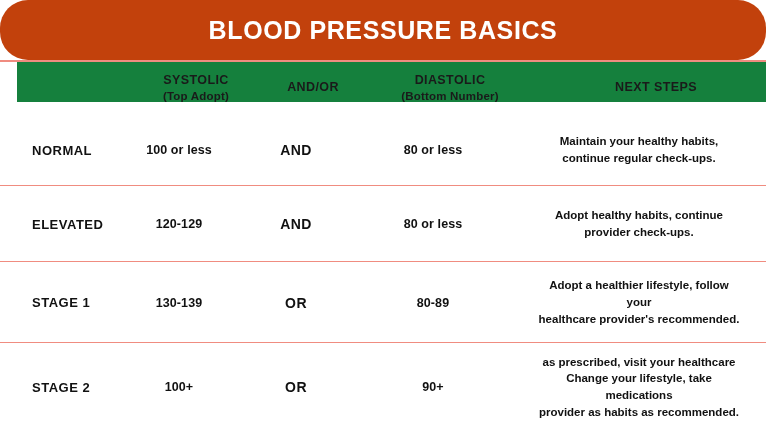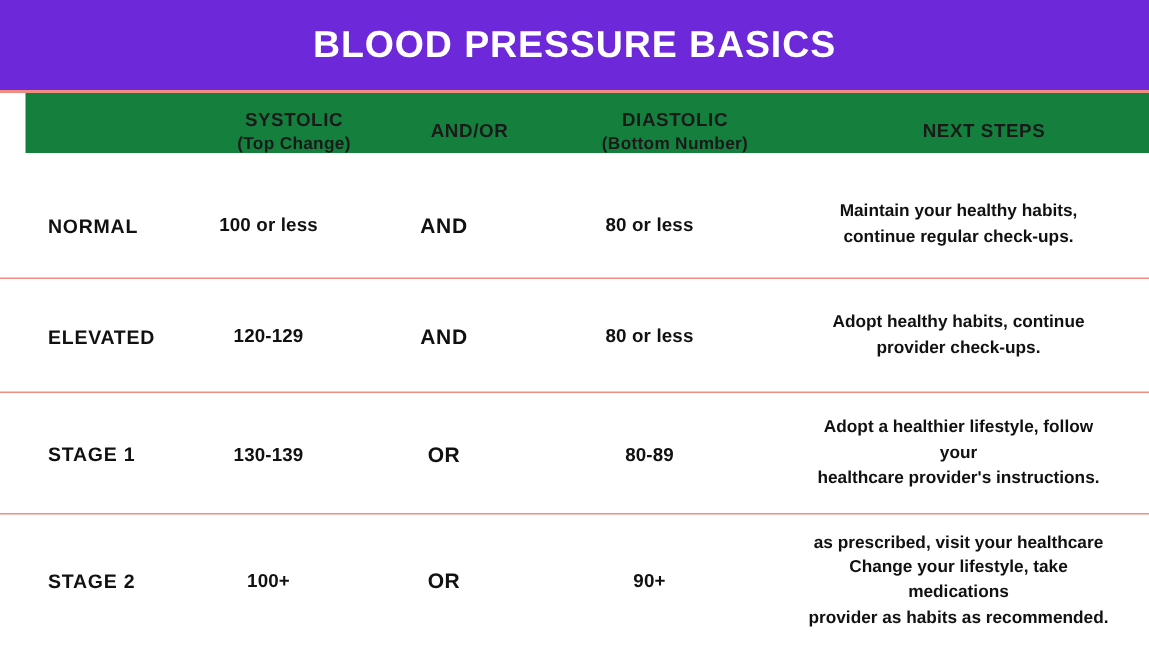--- a/index.html
+++ b/index.html
@@ -19,25 +19,26 @@
     overflow: hidden;
   }
 
   
   .title-banner {
     position: absolute;
     left: 0;
     top: 0;
     width: 766px;
     height: 60px;
-    background: #6d28d9;
+    background: #c2410c;
     display: flex;
     align-items: center;
     justify-content: center;
     box-sizing: border-box;
+    border-radius: 28px;
   }
   .title-text {
     color: #ffffff;
     font-size: 25px;
     font-weight: bold;
     letter-spacing: 0.6px;
     line-height: 1;
     text-align: center;
     white-space: nowrap;
   }
@@ -167,21 +168,21 @@
     <div class="title-text">BLOOD PRESSURE BASICS</div>
   </div>
   <div class="banner-underline"></div>
 
   <div class="header-band">
     <div class="col-head col-category">
       <div class="ch-main"></div>
     </div>
     <div class="col-head col-systolic">
       <div class="ch-main">SYSTOLIC</div>
-      <div class="ch-sub">(Top Change)</div>
+      <div class="ch-sub">(Top Adopt)</div>
     </div>
     <div class="col-head col-andor">
       <div class="ch-main">AND/OR</div>
     </div>
     <div class="col-head col-diastolic">
       <div class="ch-main">DIASTOLIC</div>
       <div class="ch-sub">(Bottom Number)</div>
     </div>
     <div class="col-head col-next">
       <div class="ch-main">NEXT STEPS</div>
@@ -219,21 +220,21 @@
     </div>
 
     <div class="data-row row-stage1">
       <div class="cell cell-category col-category">STAGE 1</div>
       <div class="cell cell-value col-systolic">130-139</div>
       <div class="cell cell-andor col-andor">OR</div>
       <div class="cell cell-value col-diastolic">80-89</div>
       <div class="cell cell-next col-next">
         <div>
           <span>Adopt a healthier lifestyle, follow your</span>
-          <span>healthcare provider's instructions.</span>
+          <span>healthcare provider's recommended.</span>
         </div>
       </div>
       <div class="row-divider"></div>
     </div>
 
     <div class="data-row row-stage2">
       <div class="cell cell-category col-category">STAGE 2</div>
       <div class="cell cell-value col-systolic">100+</div>
       <div class="cell cell-andor col-andor">OR</div>
       <div class="cell cell-value col-diastolic">90+</div>

